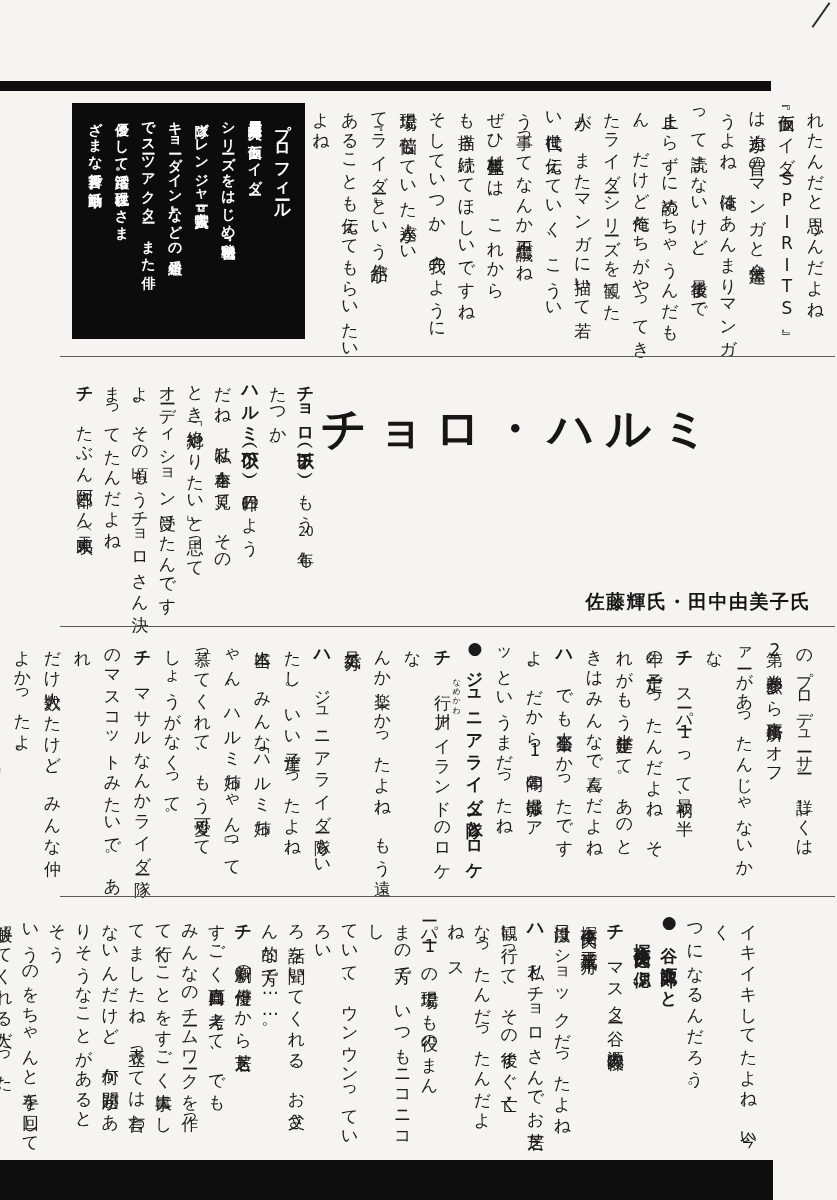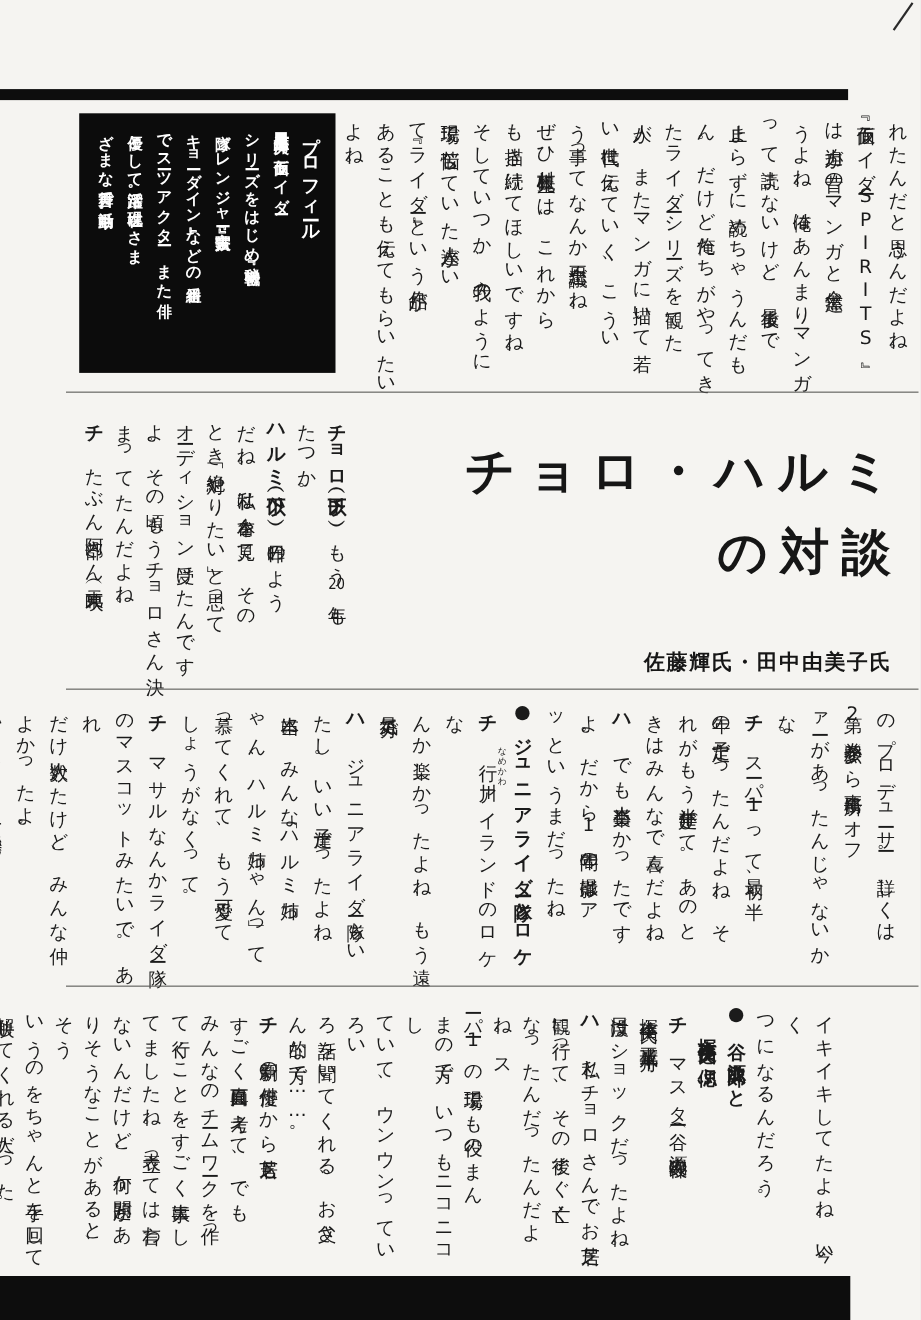--- a/index.html
+++ b/index.html
@@ -44,21 +44,21 @@
     writing-mode:vertical-rl; text-orientation:upright;
     color:#ffffff; font-size:14px; font-weight:600;
     line-height:26.6px; letter-spacing:1px;
   }
   .profile-text .phead { font-size:16.5px; font-weight:700; }
 
   .s2-text { top:374px; left:71px; width:248px; height:250px; line-height:27.6px; }
 
   .title-block {
     position:absolute; top:392px; right:16px; width:500px;
-    text-align:right;
+    text-align:left;
   }
   .title-line {
     font-size:45px; font-weight:600; letter-spacing:11px; line-height:73px;
     white-space:nowrap; color:#161616;
   }
   .byline {
     position:absolute; top:589px; right:26px;
     font-size:19px; font-weight:700; letter-spacing:1.5px; color:#161616;
   }
 
@@ -116,21 +116,20 @@
       <div class="vline"><span>だね。私は台本を見て、その</span></div>
       <div class="vline"><span>とき「絶対やりたい」と思って</span></div>
       <div class="vline"><span>オーディション受けたんです</span></div>
       <div class="vline"><span>よ。その頃もうチョロさん決</span></div>
       <div class="vline"><span>まってたんだよね。</span></div>
       <div class="vline"><span class="b">チ</span><span>　たぶん阿部さん（元東映</span></div>
     </div>
 
   <div class="title-block">
     <div class="title-line">チョロ・ハルミ</div>
-    <div class="title-line">の対談</div>
   </div>
   <div class="byline">佐藤輝氏・田中由美子氏</div>
 
   <div class="divider divider-2"></div>
 
   <div class="vtext s3-text">
       <div class="vline"><span>のプロデューサー。詳しくは</span></div>
       <div class="vline"><span>第2巻参照）から事務所にオフ</span></div>
       <div class="vline"><span>ァーがあったんじゃないかな。</span></div>
       <div class="vline"><span class="b">チ</span><span>　スーパー1って最初、半</span></div>

